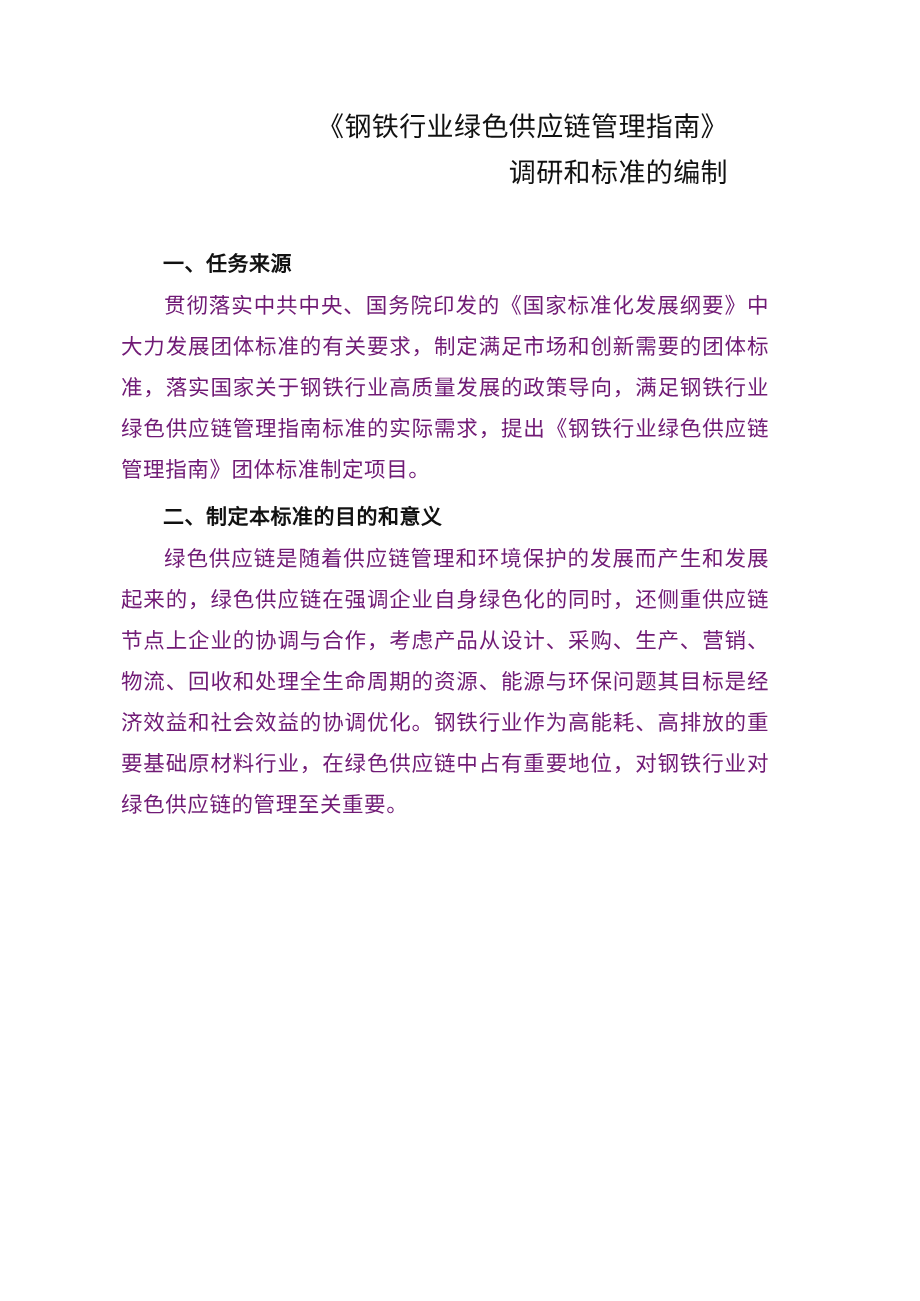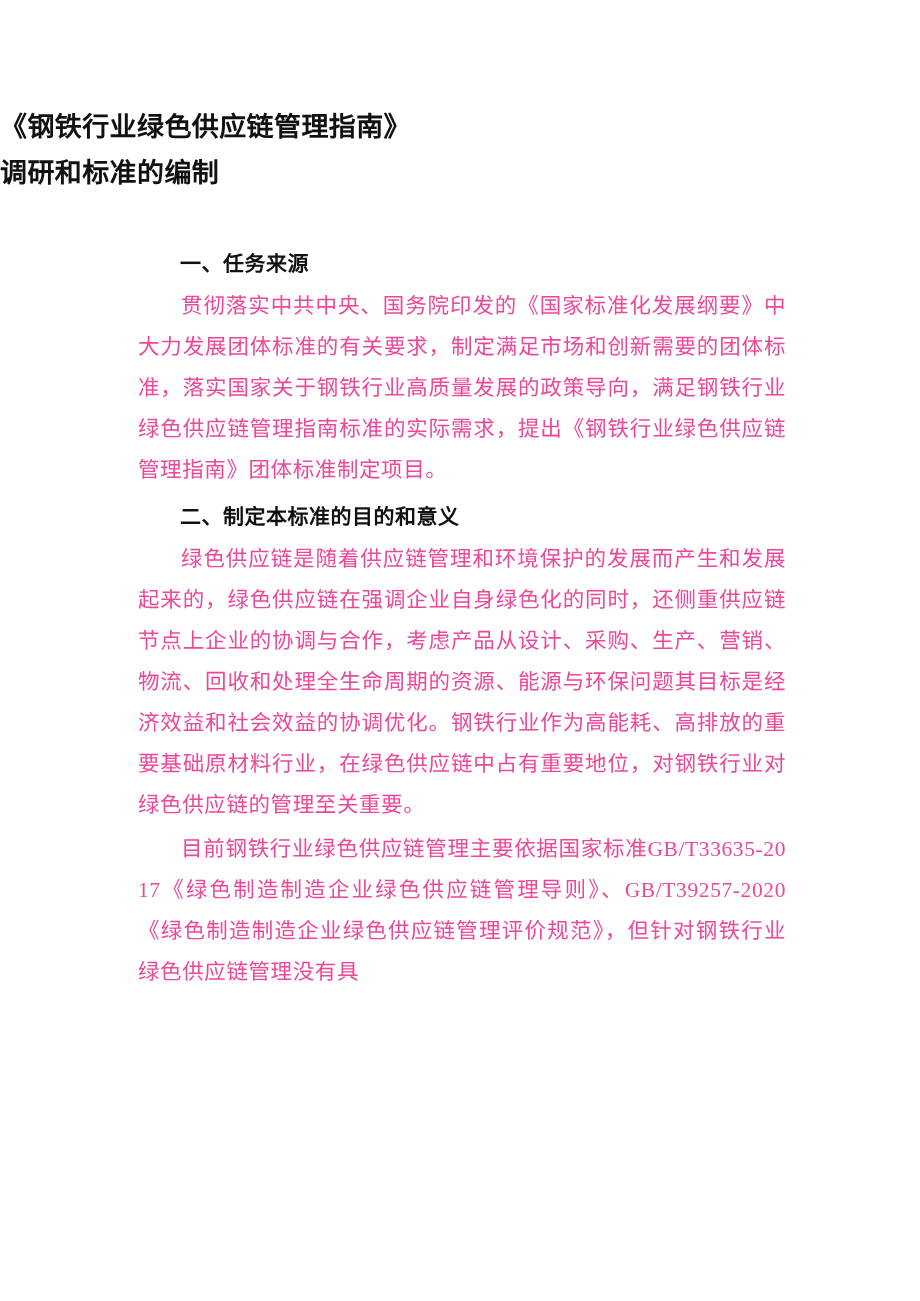--- a/index.html
+++ b/index.html
@@ -21,36 +21,36 @@
     color: #0c0c0c;
     -webkit-font-smoothing: antialiased;
   }
 
   
   .doc-title {
     position: absolute;
     left: 0;
     top: 104px;
     width: 728px;
-    text-align: left;
+    text-align: right;
     font-family: "Liberation Sans", "DejaVu Sans", sans-serif;
-    font-weight: bold;
+    font-weight: normal;
     font-size: 27px;
     line-height: 46px;
     letter-spacing: 0.4px;
     color: #111111;
   }
   .doc-title .title-line {
     display: block;
   }
 
   
   .body-region {
     position: absolute;
-    left: 138px;
+    left: 121px;
     top: 243px;
     width: 648px;
   }
 
   
   .section-heading {
     font-family: "Liberation Sans", "DejaVu Sans", sans-serif;
     font-weight: bold;
     font-size: 21px;
     line-height: 41px;
@@ -63,21 +63,21 @@
   
   .para {
     margin: 0;
     font-family: "Liberation Serif", "DejaVu Serif", serif;
     font-size: 21.5px;
     line-height: 41px;
     text-align: justify;
     text-align-last: left;
     text-indent: 43px;
     letter-spacing: 0.6px;
-    color: #ec4899;
+    color: #701a75;
     word-break: break-all;
   }
   .spacer-1 { height: 2px; }
   .spacer-2 { height: 2px; }
   .spacer-3 { height: 3px; }
   .spacer-4 { height: 2px; }
   .spacer-5 { height: 3px; }
 </style>
 </head>
 <body>
@@ -98,17 +98,16 @@
       <div class="spacer-2"></div>
     </div>
 
     <div class="spacer-3"></div>
 
     <div>
       <h2 class="section-heading">二、制定本标准的目的和意义</h2>
       <div class="spacer-4"></div>
       <p class="para">绿色供应链是随着供应链管理和环境保护的发展而产生和发展起来的，绿色供应链在强调企业自身绿色化的同时，还侧重供应链节点上企业的协调与合作，考虑产品从设计、采购、生产、营销、物流、回收和处理全生命周期的资源、能源与环保问题其目标是经济效益和社会效益的协调优化。钢铁行业作为高能耗、高排放的重要基础原材料行业，在绿色供应链中占有重要地位，对钢铁行业对绿色供应链的管理至关重要。</p>
       <div class="spacer-5"></div>
-      <p class="para">目前钢铁行业绿色供应链管理主要依据国家标准GB/T33635-2017《绿色制造制造企业绿色供应链管理导则》、GB/T39257-2020《绿色制造制造企业绿色供应链管理评价规范》，但针对钢铁行业绿色供应链管理没有具</p>
     </div>
 
   </div>
 </div>
 
 </body></html>

